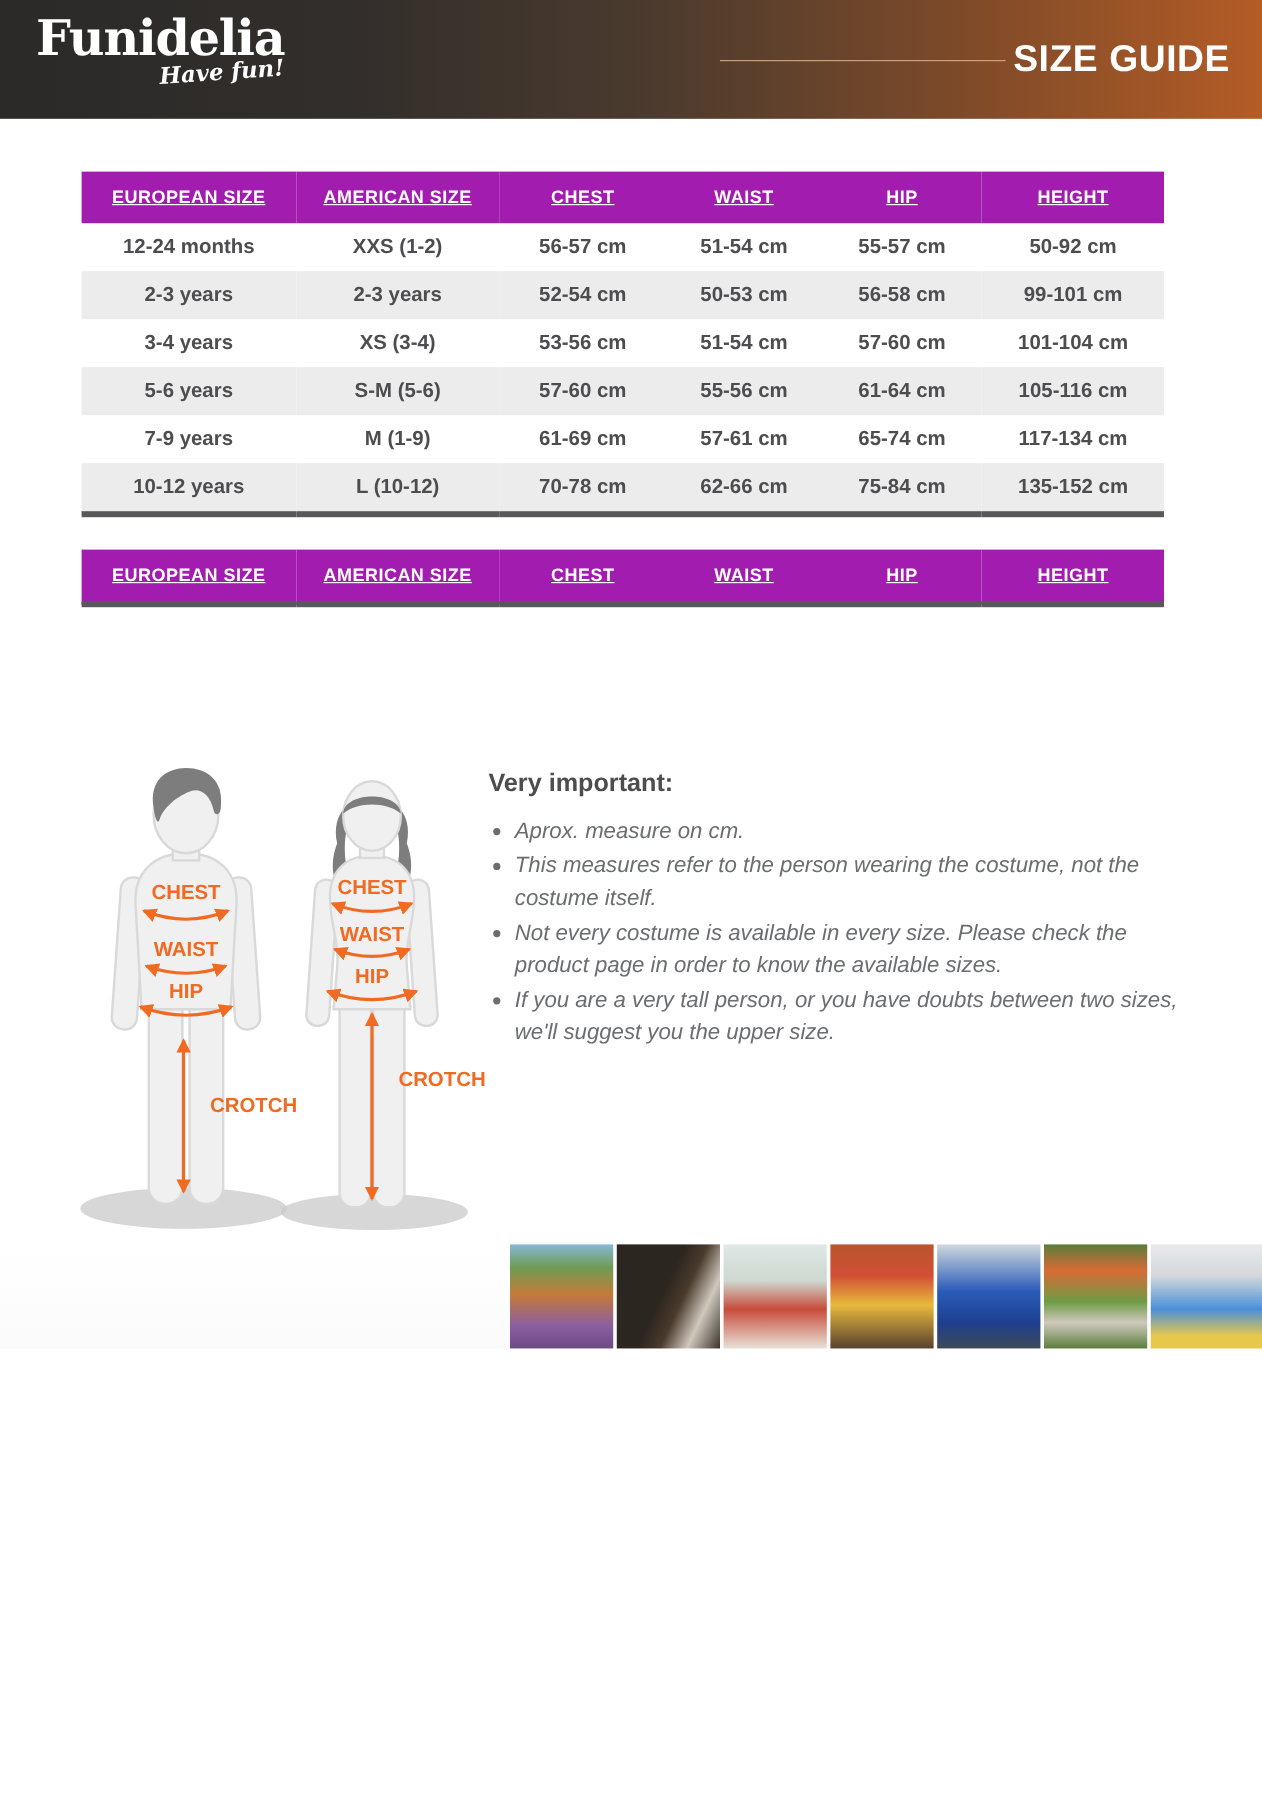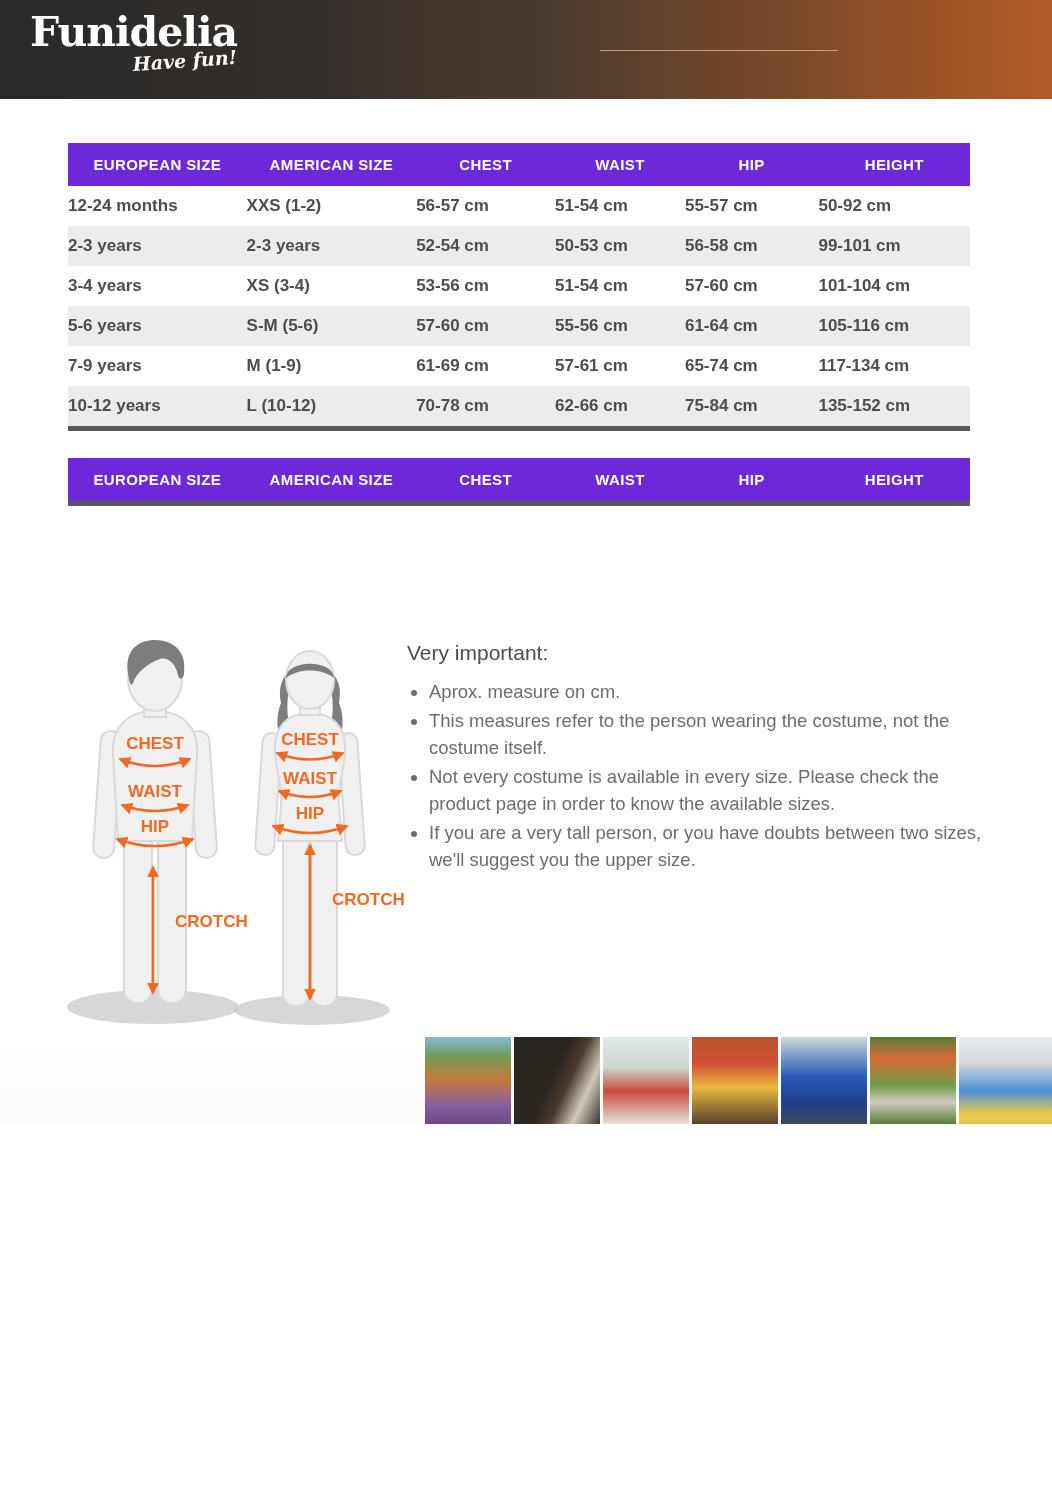--- a/index.html
+++ b/index.html
@@ -28,58 +28,59 @@
     border-bottom:5px solid #58585a;
   }
   .t1{top:143px;} .t2{top:458px;}
   .size-table col:nth-child(1){width:19.8%;}
   .size-table col:nth-child(2){width:18.8%;}
   .size-table col:nth-child(3){width:15.4%;}
   .size-table col:nth-child(4){width:14.4%;}
   .size-table col:nth-child(5){width:14.8%;}
   .size-table col:nth-child(6){width:16.8%;}
   .size-table th{
-    background:#6d28d9;color:#ffffff;font-size:15px;font-weight:bold;letter-spacing:.4px;
-    padding:13px 0;text-align:center;
+    background:#a21caf;color:#ffffff;font-size:15px;font-weight:bold;letter-spacing:.4px;
+    padding:13px 0;text-align:center;text-decoration:underline;
   }
   .size-table td{
-    font-size:17px;font-weight:bold;color:#4d4d4f;text-align:left;padding:10px 0;
+    font-size:17px;font-weight:bold;color:#4d4d4f;text-align:center;padding:10px 0;
   }
   .size-table tbody tr:nth-child(even){background:#ececec;}
   
   .diagram{position:absolute;left:40px;top:633px;width:365px;height:405px;}
   .fig-body{fill:#f0f0f0;stroke:#d9d9d9;stroke-width:2;}
   .fig-hair{fill:#7d7d7d;stroke:none;}
   .fig-shadow{fill:#c9c9c9;opacity:.75;}
   .meas{stroke:#f06a22;stroke-width:2.6;fill:none;}
   .meas-label{fill:#f06a22;font-weight:bold;font-size:17px;font-family:"Liberation Sans","DejaVu Sans",sans-serif;}
   
   .notes{position:absolute;left:407px;top:641px;width:575px;color:#6c6d70;}
-  .notes-title{font-size:21px;font-weight:normal;color:#4d4d4d;margin:0 0 14px 0;}
-  .notes ul{margin:0;padding:0 0 0 22px;list-style:disc;}
+  .notes-title{font-size:21px;font-weight:bold;color:#4d4d4d;margin:0 0 14px 0;}
+  .notes ul{margin:0;padding:0 0 0 22px;list-style:disc;font-style:italic;}
   .notes li{font-size:18.5px;line-height:1.43;margin-bottom:3px;}
   
   .bottom-gradient{
     position:absolute;left:0;top:1040px;width:1052px;height:460px;
     background:linear-gradient(180deg,#ffffff 0%,#f3f3f3 50%,#e6e6e6 100%);
   }
   .photo-strip{position:absolute;right:0;bottom:0;height:87px;display:flex;gap:3px;}
   .tile{height:87px;flex:none;}
 </style>
 </head>
 <body>
 
 <div class="page">
 
   <div class="header">
     <div class="brand">
       <div class="brand-name">Funidelia</div>
       <div class="brand-tagline">Have fun!</div>
     </div>
     <div class="header-line"></div>
+    <div class="page-title">SIZE GUIDE</div>
   </div>
 
   <table class="size-table t1">
     <colgroup>
         <col>
         <col>
         <col>
         <col>
         <col>
         <col>

